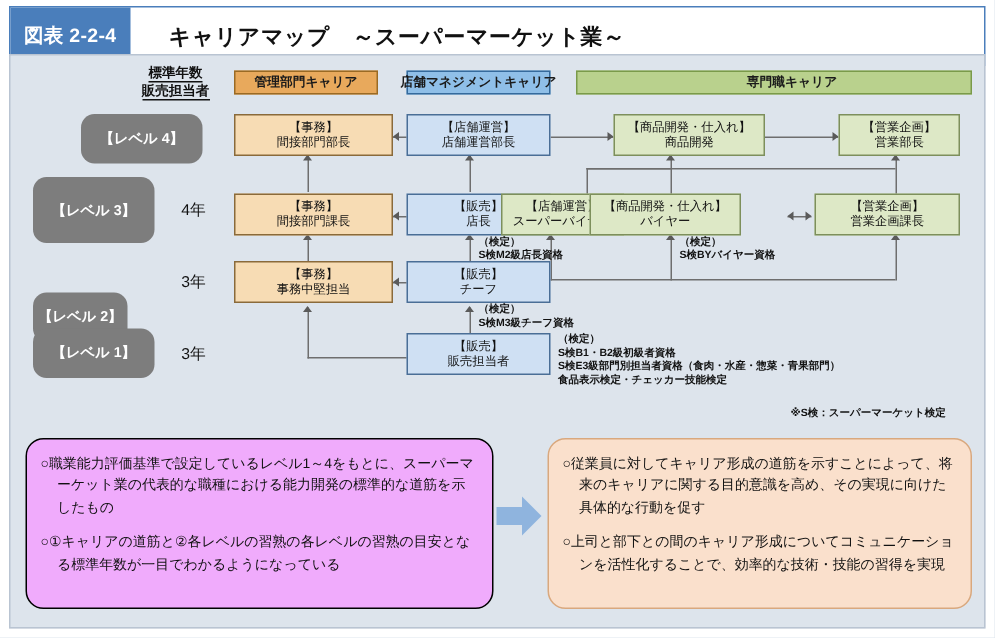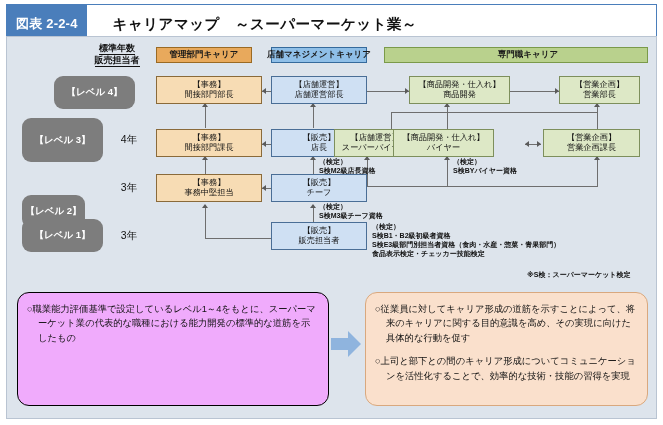--- a/index.html
+++ b/index.html
@@ -273,20 +273,21 @@
 S検BYバイヤー資格</div>
   <div class="certblock" style="left:372px;top:222px;">（検定）
 S検B1・B2級初級者資格
 S検E3級部門別担当者資格（食肉・水産・惣菜・青果部門）
 食品表示検定・チェッカー技能検定</div>
 
   <div class="footnote" style="left:527px;top:270px;">※S検：スーパーマーケット検定</div>
 
   <div class="callout callout-left" style="left:17px;top:292px;width:312px;height:114px;">
     <p class="hang">○職業能力評価基準で設定しているレベル1～4をもとに、スーパーマーケット業の代表的な職種における能力開発の標準的な道筋を示したもの</p>
+    <p class="hang">○①キャリアの道筋と②各レベルの習熟の各レベルの習熟の目安となる標準年数が一目でわかるようになっている</p>
   </div>
 
   <div class="bigarrow" style="left:331px;top:331px;width:32px;height:26px;">
     <div class="shaft"></div>
     <div class="head"></div>
   </div>
 
   <div class="callout callout-right" style="left:365px;top:292px;width:283px;height:114px;">
     <p class="hang">○従業員に対してキャリア形成の道筋を示すことによって、将来のキャリアに関する目的意識を高め、その実現に向けた具体的な行動を促す</p>
     <p class="hang">○上司と部下との間のキャリア形成についてコミュニケーションを活性化することで、効率的な技術・技能の習得を実現</p>

